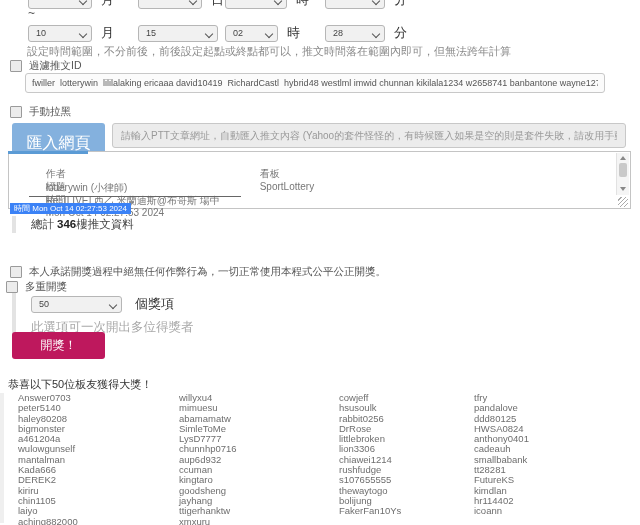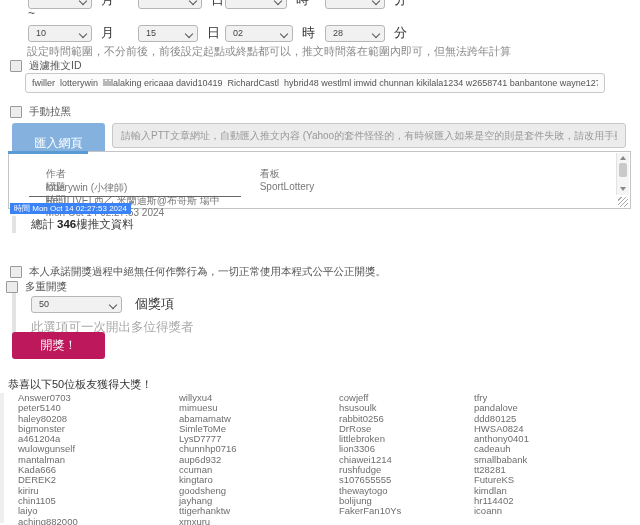--- a/index.html
+++ b/index.html
@@ -20,21 +20,21 @@
   .hint{color:#8a8a8a;font-size:11px;}
   .checkline{position:absolute;display:flex;align-items:center;gap:7px;}
   .cbox{width:10px;height:10px;background:#ececec;border:1px solid #9a9a9a;border-radius:1px;}
   .clabel{font-size:10.5px;color:#555;}
 
   
   .ids-input{position:absolute;left:25px;top:73px;width:580px;height:20px;box-sizing:border-box;
        background:#fbfbfb;border:1px solid #c8c8c8;border-radius:3px;padding:0 6px;
        font-family:"Liberation Sans","DejaVu Sans",sans-serif;font-size:9px;color:#555;}
   .import-btn{position:absolute;left:12px;top:123px;width:93px;height:41px;border:none;border-radius:3px;
-       color:#fff;font-size:12px;font-family:inherit;cursor:pointer;}
+       color:#fff;font-size:16px;font-family:inherit;cursor:pointer;}
   .url-input{position:absolute;left:112px;top:123px;width:514px;height:25px;box-sizing:border-box;
        background:#ececec;border:1px solid #c8c8c8;border-radius:3px;padding:0 8px;
        font-family:inherit;font-size:10px;color:#555;}
   .url-input::placeholder{color:#999;}
 
   
   .article{position:absolute;left:8px;top:151px;width:623px;height:58px;box-sizing:border-box;
        background:#fff;border:1px solid #c4c4c4;}
   .article .bluecorner{position:absolute;left:-1px;top:-1px;width:80px;height:3px;background:#5b9bd5;}
   .article .aline{position:absolute;left:20px;font-size:10px;color:#777;white-space:pre;}
@@ -111,28 +111,28 @@
 
   <div>
     <div class="time-unit" style="left:28px;top:24px">
       <span class="sel" style="width:64px">
           <span>10</span>
           <span class="caret"></span>
         </span>
       <span class="ulabel">月</span>
     </div>
     <div class="time-unit" style="left:138px;top:24px">
-      <span class="sel" style="width:60px">
+      <span class="sel" style="width:80px">
           <span>15</span>
           <span class="caret"></span>
         </span>
       <span class="ulabel">日</span>
     </div>
     <div class="time-unit" style="left:225px;top:24px">
-      <span class="sel" style="width:68px">
+      <span class="sel" style="width:53px">
           <span>02</span>
           <span class="caret"></span>
         </span>
       <span class="ulabel">時</span>
     </div>
     <div class="time-unit" style="left:325px;top:24px">
       <span class="sel" style="width:60px">
           <span>28</span>
           <span class="caret"></span>
         </span>

